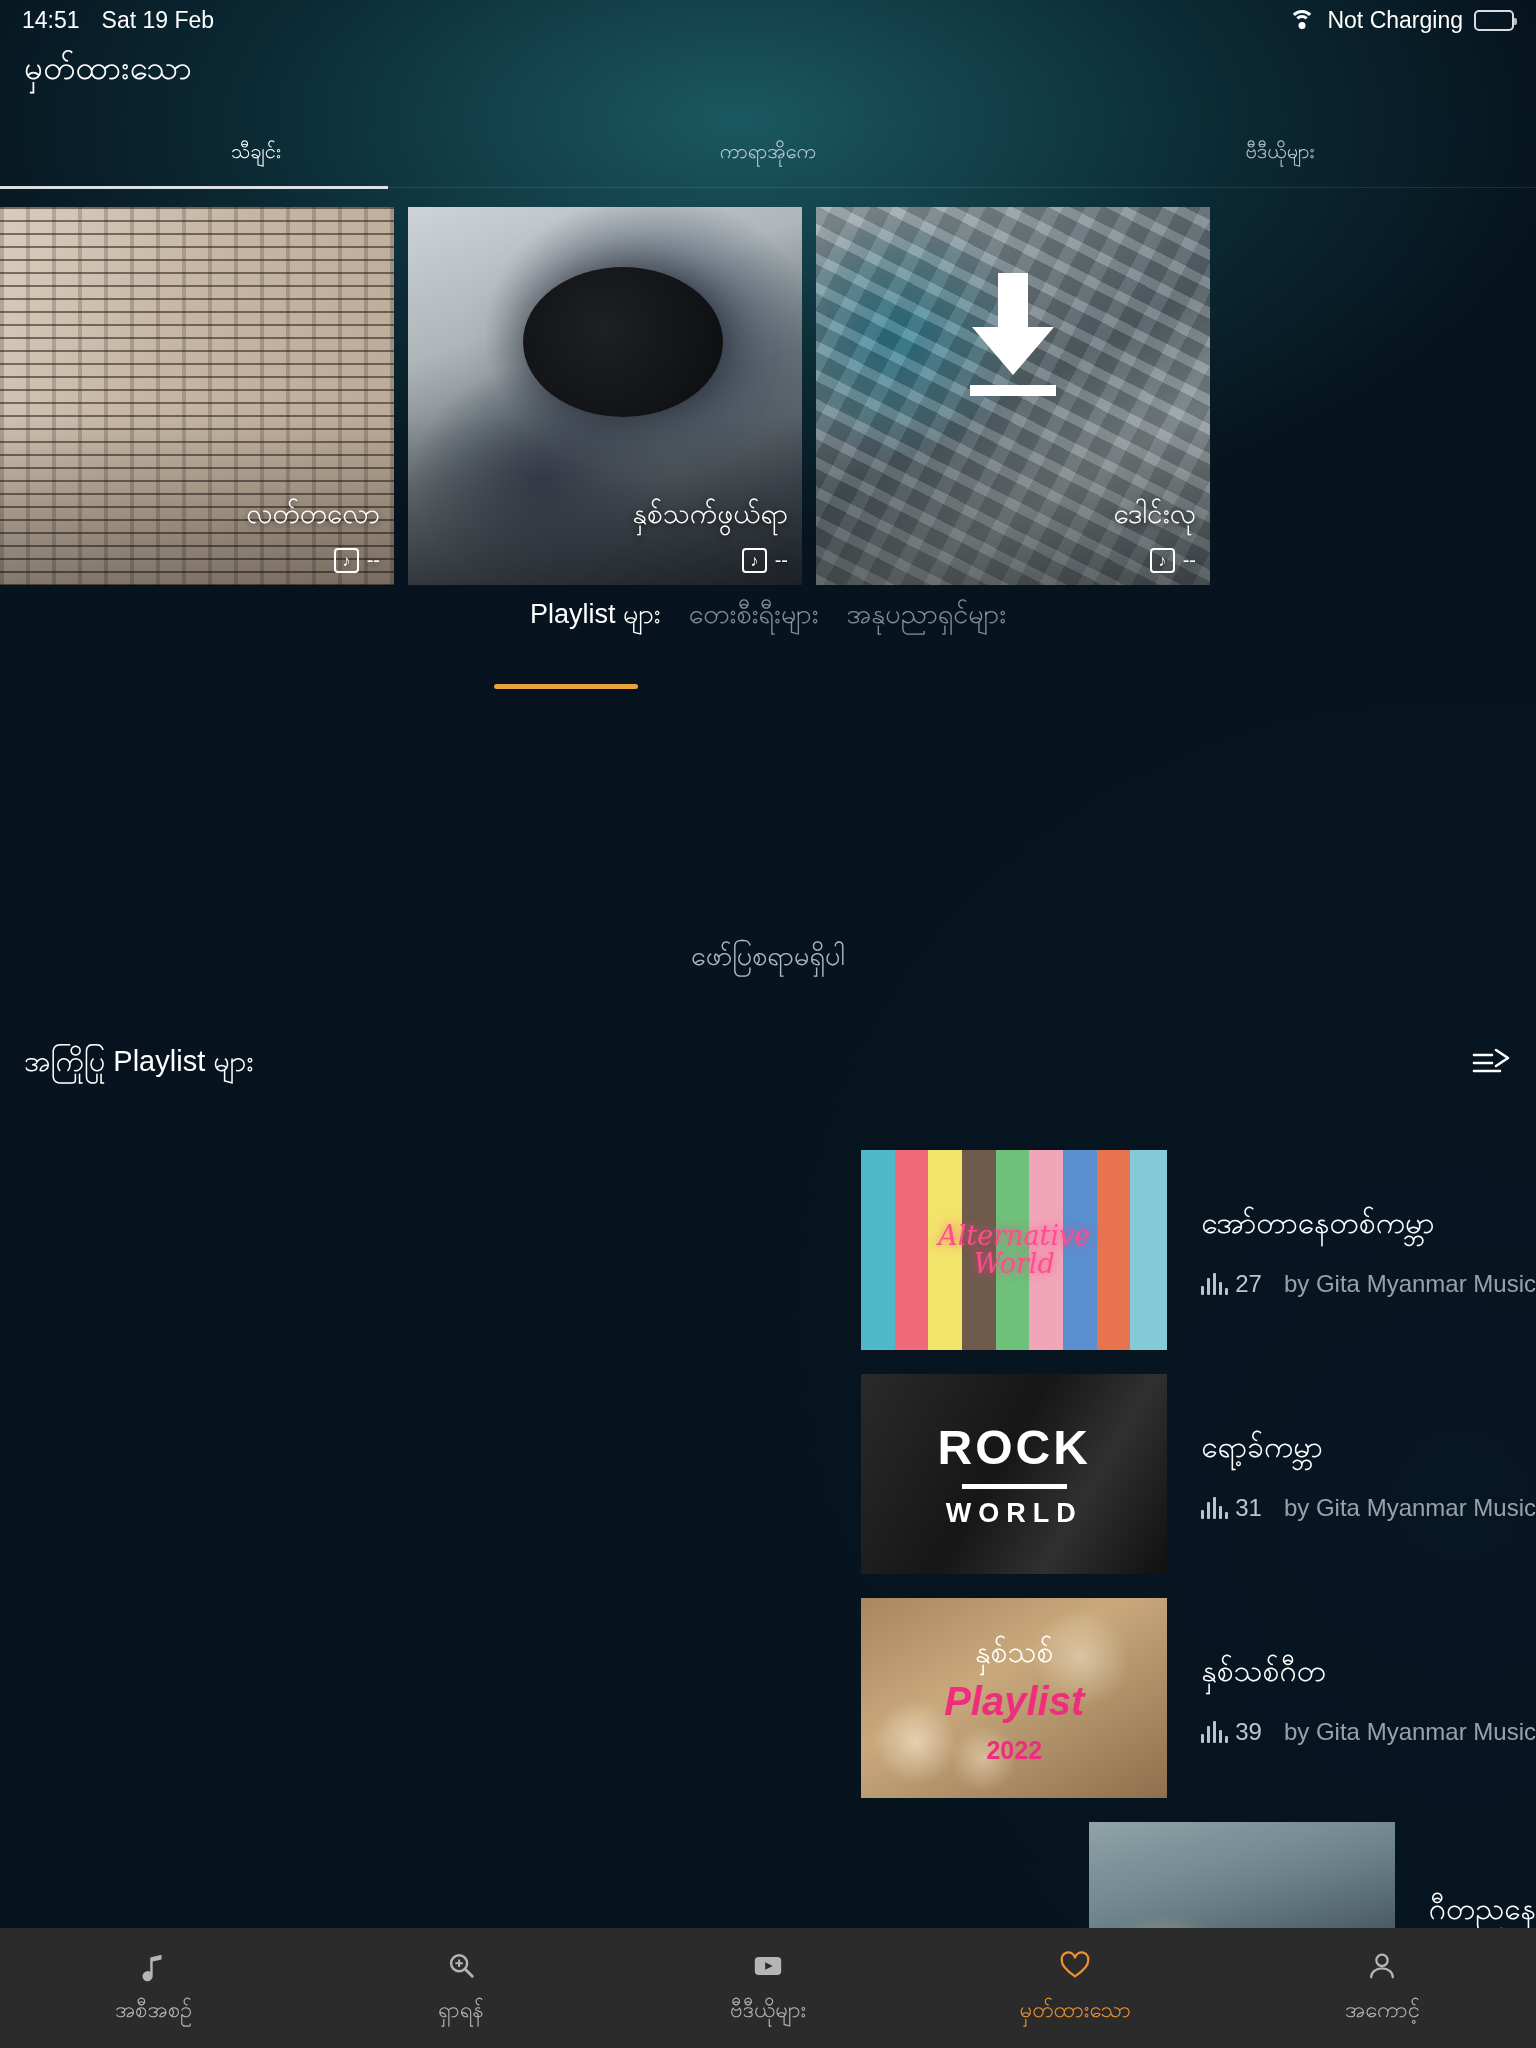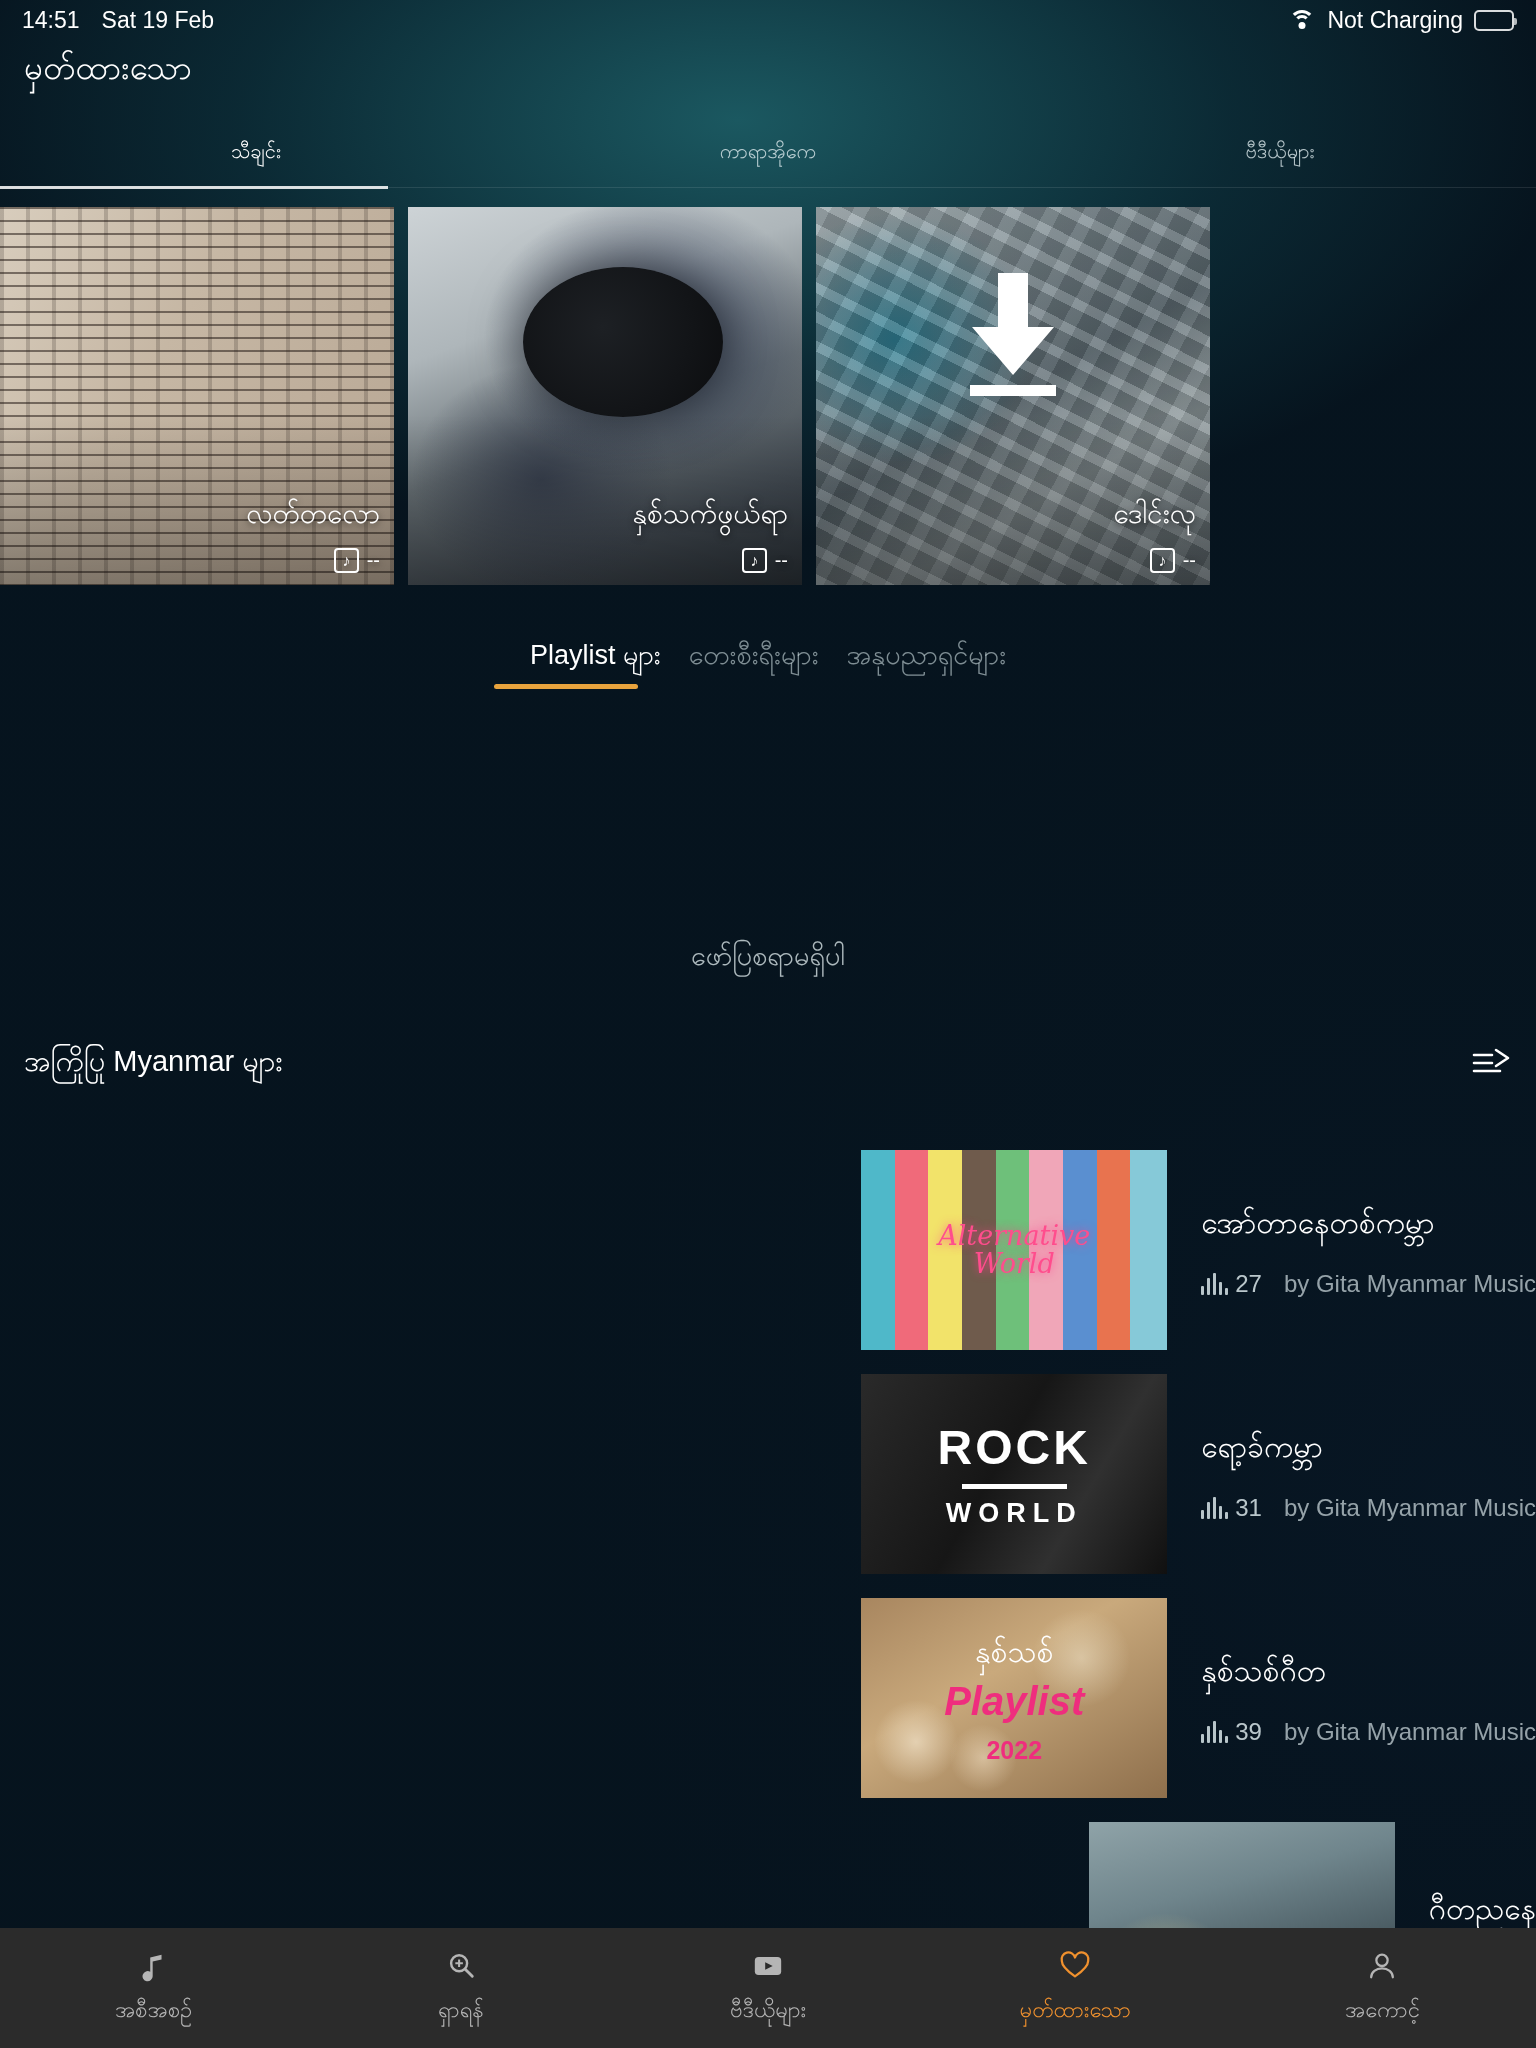--- a/index.html
+++ b/index.html
@@ -143,21 +143,21 @@
       repeating-linear-gradient(27deg, rgba(255,255,255,0.14) 0 10px, rgba(0,0,0,0.12) 10px 26px),
       repeating-linear-gradient(118deg, rgba(255,255,255,0.08) 0 14px, rgba(0,0,0,0.10) 14px 34px);
   }
   .dl-arrow {
     position: absolute; left: 50%; top: 58px; transform: translateX(-50%);
     width: 110px; z-index: 3;
   }
 
   
   .subtabs {
-    position: absolute; top: 637px; left: 0; width: 1536px;
+    position: absolute; top: 596px; left: 0; width: 1536px;
     display: flex; justify-content: center; align-items: center; gap: 28px;
   }
   .subtab { font-size: 27px; color: rgba(200,216,220,0.62); position: relative; padding-bottom: 8px; }
   .subtab.active { color: #ffffff; }
   .subtab-underline {
     position: absolute; top: 684px; left: 494px; width: 144px; height: 5px;
     background: #e8a33d; border-radius: 3px;
   }
   .empty-msg {
     position: absolute; top: 938px; left: 0; width: 1536px; text-align: center;
@@ -332,21 +332,21 @@
     </div>
     <div class="subtab">
       <span>အနုပညာရှင်များ</span>
     </div>
   </div>
   <div class="subtab-underline"></div>
 
   <div class="empty-msg">ဖော်ပြစရာမရှိပါ</div>
 
   <div class="section-head">
-    <span class="section-title">အကြိုပြု Myanmar များ</span>
+    <span class="section-title">အကြိုပြု Playlist များ</span>
     <span class="section-more">
       <svg viewBox="0 0 42 42" width="42" height="42">
         <path d="M4 13 H22 M4 21 H22 M4 29 H30" stroke="#ffffff" stroke-width="2.6" fill="none" stroke-linecap="round"></path>
         <path d="M26 8 L38 16 L26 24" stroke="#ffffff" stroke-width="2.6" fill="none" stroke-linecap="round" stroke-linejoin="round"></path>
       </svg>
     </span>
   </div>
 
   <div class="plist">
 

